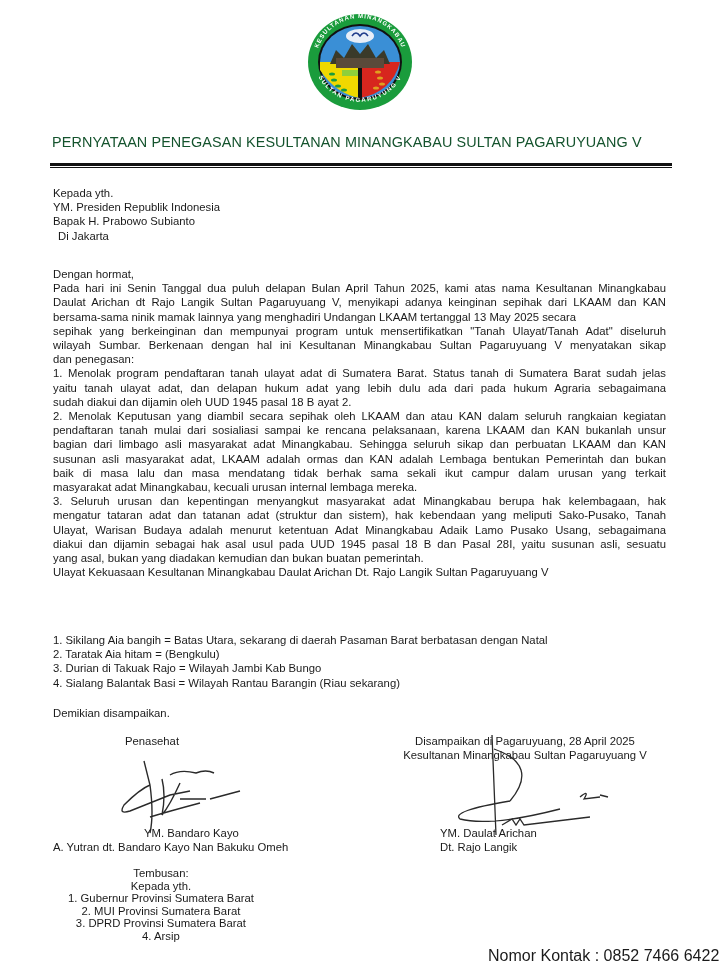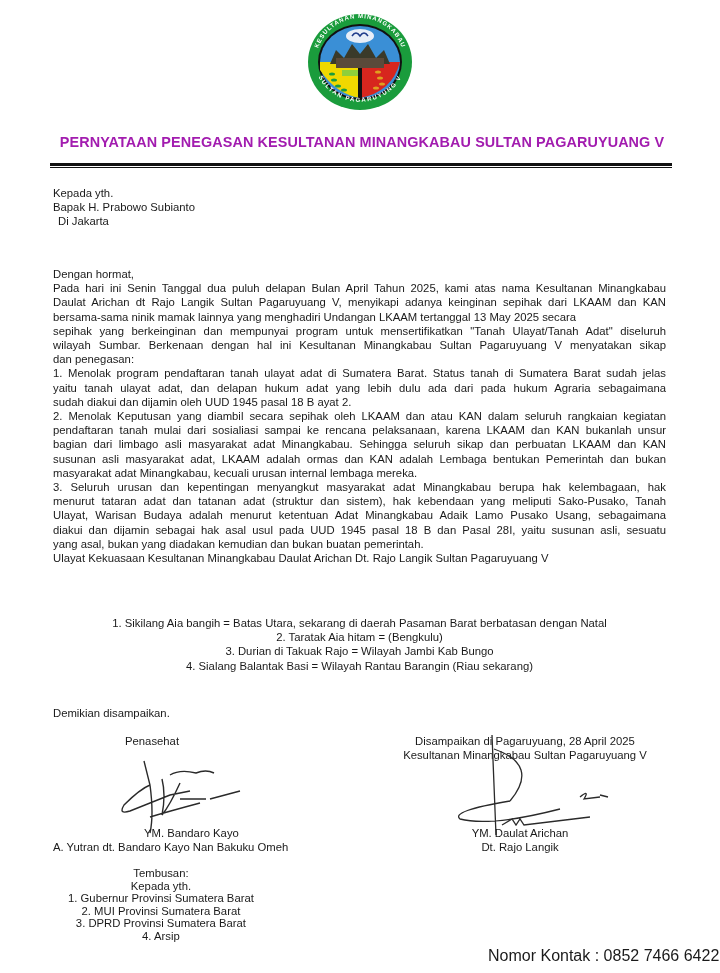--- a/index.html
+++ b/index.html
@@ -2,40 +2,40 @@
 <html><head>
   <meta charset="utf-8">
   <style>
     html, body { margin: 0; padding: 0; background: #ffffff; }
     body {
       width: 720px; height: 973px; position: relative; overflow: hidden;
       font-family: "Liberation Sans", sans-serif; color: #1a1a1a;
     }
     .logo-wrap { position: absolute; left: 306px; top: 12px; width: 108px; height: 100px; }
     .title {
-      position: absolute; left: 52px; top: 134px; width: 620px; text-align: center;
-      font-weight: bold; font-size: 14.4px; letter-spacing: 0.1px; color: #a21caf;
+      position: absolute; left: 52px; top: 134px; width: 620px; text-align: left;
+      font-weight: normal; font-size: 14.4px; letter-spacing: 0.1px; color: #14532d;
       white-space: nowrap;
     }
     .rule { position: absolute; left: 50px; width: 622px; background: #111; }
     .rule.thick { top: 163px; height: 3px; }
     .rule.thin { top: 167px; height: 1px; }
     .block { position: absolute; left: 53px; width: 613px; font-size: 11.3px; line-height: 14.2px; }
     .line { display: block; white-space: nowrap; }
     .just { display: block; text-align: justify; text-align-last: justify; white-space: normal; }
     .recipient { top: 186px; }
     .indent { padding-left: 5px; }
     .body-text { top: 267px; }
-    .list-block { top: 616px; text-align: center; }
+    .list-block { top: 633px; }
     .closing { top: 706px; }
     .sig-left-title { position: absolute; left: 125px; top: 735px; font-size: 11.3px; }
     .sig-left-name { position: absolute; left: 53px; top: 826px; width: 300px; font-size: 11.3px; line-height: 14px; }
     .sig-left-name .c1 { display:block; padding-left: 91px; }
     .sig-right-head { position: absolute; left: 390px; top: 734px; width: 270px; font-size: 11.3px; line-height: 14px; text-align: center; }
-    .sig-right-name { position: absolute; left: 440px; top: 826px; width: 160px; font-size: 11.3px; line-height: 14px; text-align: center; }
+    .sig-right-name { position: absolute; left: 440px; top: 826px; width: 160px; font-size: 11.3px; line-height: 14px; text-align: left; }
     .sig-svg { position: absolute; }
     .cc { position: absolute; left: 68px; top: 867px; font-size: 11.3px; line-height: 12.5px; text-align: center; }
     .contact { position: absolute; left: 488px; top: 947px; font-size: 16px; }
   </style>
 </head>
 <body>
 
 <div class="logo-wrap">
   <svg width="108" height="100" viewBox="0 0 108 100">
     <ellipse cx="54" cy="50" rx="52" ry="48" fill="#1a9c3c"></ellipse>
@@ -71,42 +71,44 @@
     </text>
   </svg>
 </div>
 
 <div class="title">PERNYATAAN PENEGASAN KESULTANAN MINANGKABAU SULTAN PAGARUYUANG V</div>
 <div class="rule thick"></div>
 <div class="rule thin"></div>
 
 <div class="block recipient">
   <span class="line">Kepada yth.</span>
+  <span class="line">YM. Presiden Republik Indonesia</span>
   <span class="line">Bapak H. Prabowo Subianto</span>
   <span class="line indent">Di Jakarta</span>
 </div>
 
 <div class="block body-text">
   <span class="line">Dengan hormat,</span>
   <span class="just">Pada hari ini Senin Tanggal dua puluh delapan Bulan April Tahun 2025, kami atas nama Kesultanan Minangkabau</span>
   <span class="just">Daulat Arichan dt Rajo Langik Sultan Pagaruyuang V, menyikapi adanya keinginan sepihak dari LKAAM dan KAN</span>
   <span class="line">bersama-sama ninik mamak lainnya yang menghadiri Undangan LKAAM tertanggal 13 May 2025 secara</span>
   <span class="just">sepihak yang berkeinginan dan mempunyai program untuk mensertifikatkan "Tanah Ulayat/Tanah Adat" diseluruh</span>
   <span class="just">wilayah Sumbar. Berkenaan dengan hal ini Kesultanan Minangkabau Sultan Pagaruyuang V menyatakan sikap</span>
   <span class="line">dan penegasan:</span>
   <span class="just">1. Menolak program pendaftaran tanah ulayat adat di Sumatera Barat. Status tanah di Sumatera Barat sudah jelas</span>
   <span class="just">yaitu tanah ulayat adat, dan delapan hukum adat yang lebih dulu ada dari pada hukum Agraria sebagaimana</span>
   <span class="line">sudah diakui dan dijamin oleh UUD 1945 pasal 18 B ayat 2.</span>
   <span class="just">2. Menolak Keputusan yang diambil secara sepihak oleh LKAAM dan atau KAN dalam seluruh rangkaian kegiatan</span>
   <span class="just">pendaftaran tanah mulai dari sosialiasi sampai ke rencana pelaksanaan, karena LKAAM dan KAN bukanlah unsur</span>
   <span class="just">bagian dari limbago asli masyarakat adat Minangkabau. Sehingga seluruh sikap dan perbuatan LKAAM dan KAN</span>
   <span class="just">susunan asli masyarakat adat, LKAAM adalah ormas dan KAN adalah Lembaga bentukan Pemerintah dan bukan</span>
+  <span class="just">baik di masa lalu dan masa mendatang tidak berhak sama sekali ikut campur dalam urusan yang terkait</span>
   <span class="line">masyarakat adat Minangkabau, kecuali urusan internal lembaga mereka.</span>
   <span class="just">3. Seluruh urusan dan kepentingan menyangkut masyarakat adat Minangkabau berupa hak kelembagaan, hak</span>
-  <span class="just">menurut tataran adat dan tatanan adat (struktur dan sistem), hak kebendaan yang meliputi Sako-Pusako, Tanah</span>
+  <span class="just">mengatur tataran adat dan tatanan adat (struktur dan sistem), hak kebendaan yang meliputi Sako-Pusako, Tanah</span>
   <span class="just">Ulayat, Warisan Budaya adalah menurut ketentuan Adat Minangkabau Adaik Lamo Pusako Usang, sebagaimana</span>
   <span class="just">diakui dan dijamin sebagai hak asal usul pada UUD 1945 pasal 18 B dan Pasal 28I, yaitu susunan asli, sesuatu</span>
   <span class="line">yang asal, bukan yang diadakan kemudian dan bukan buatan pemerintah.</span>
   <span class="line">Ulayat Kekuasaan Kesultanan Minangkabau Daulat Arichan Dt. Rajo Langik Sultan Pagaruyuang V</span>
 </div>
 
 <div class="block list-block">
   <span class="line">1. Sikilang Aia bangih = Batas Utara, sekarang di daerah Pasaman Barat berbatasan dengan Natal</span>
   <span class="line">2. Taratak Aia hitam = (Bengkulu)</span>
   <span class="line">3. Durian di Takuak Rajo = Wilayah Jambi Kab Bungo</span>

